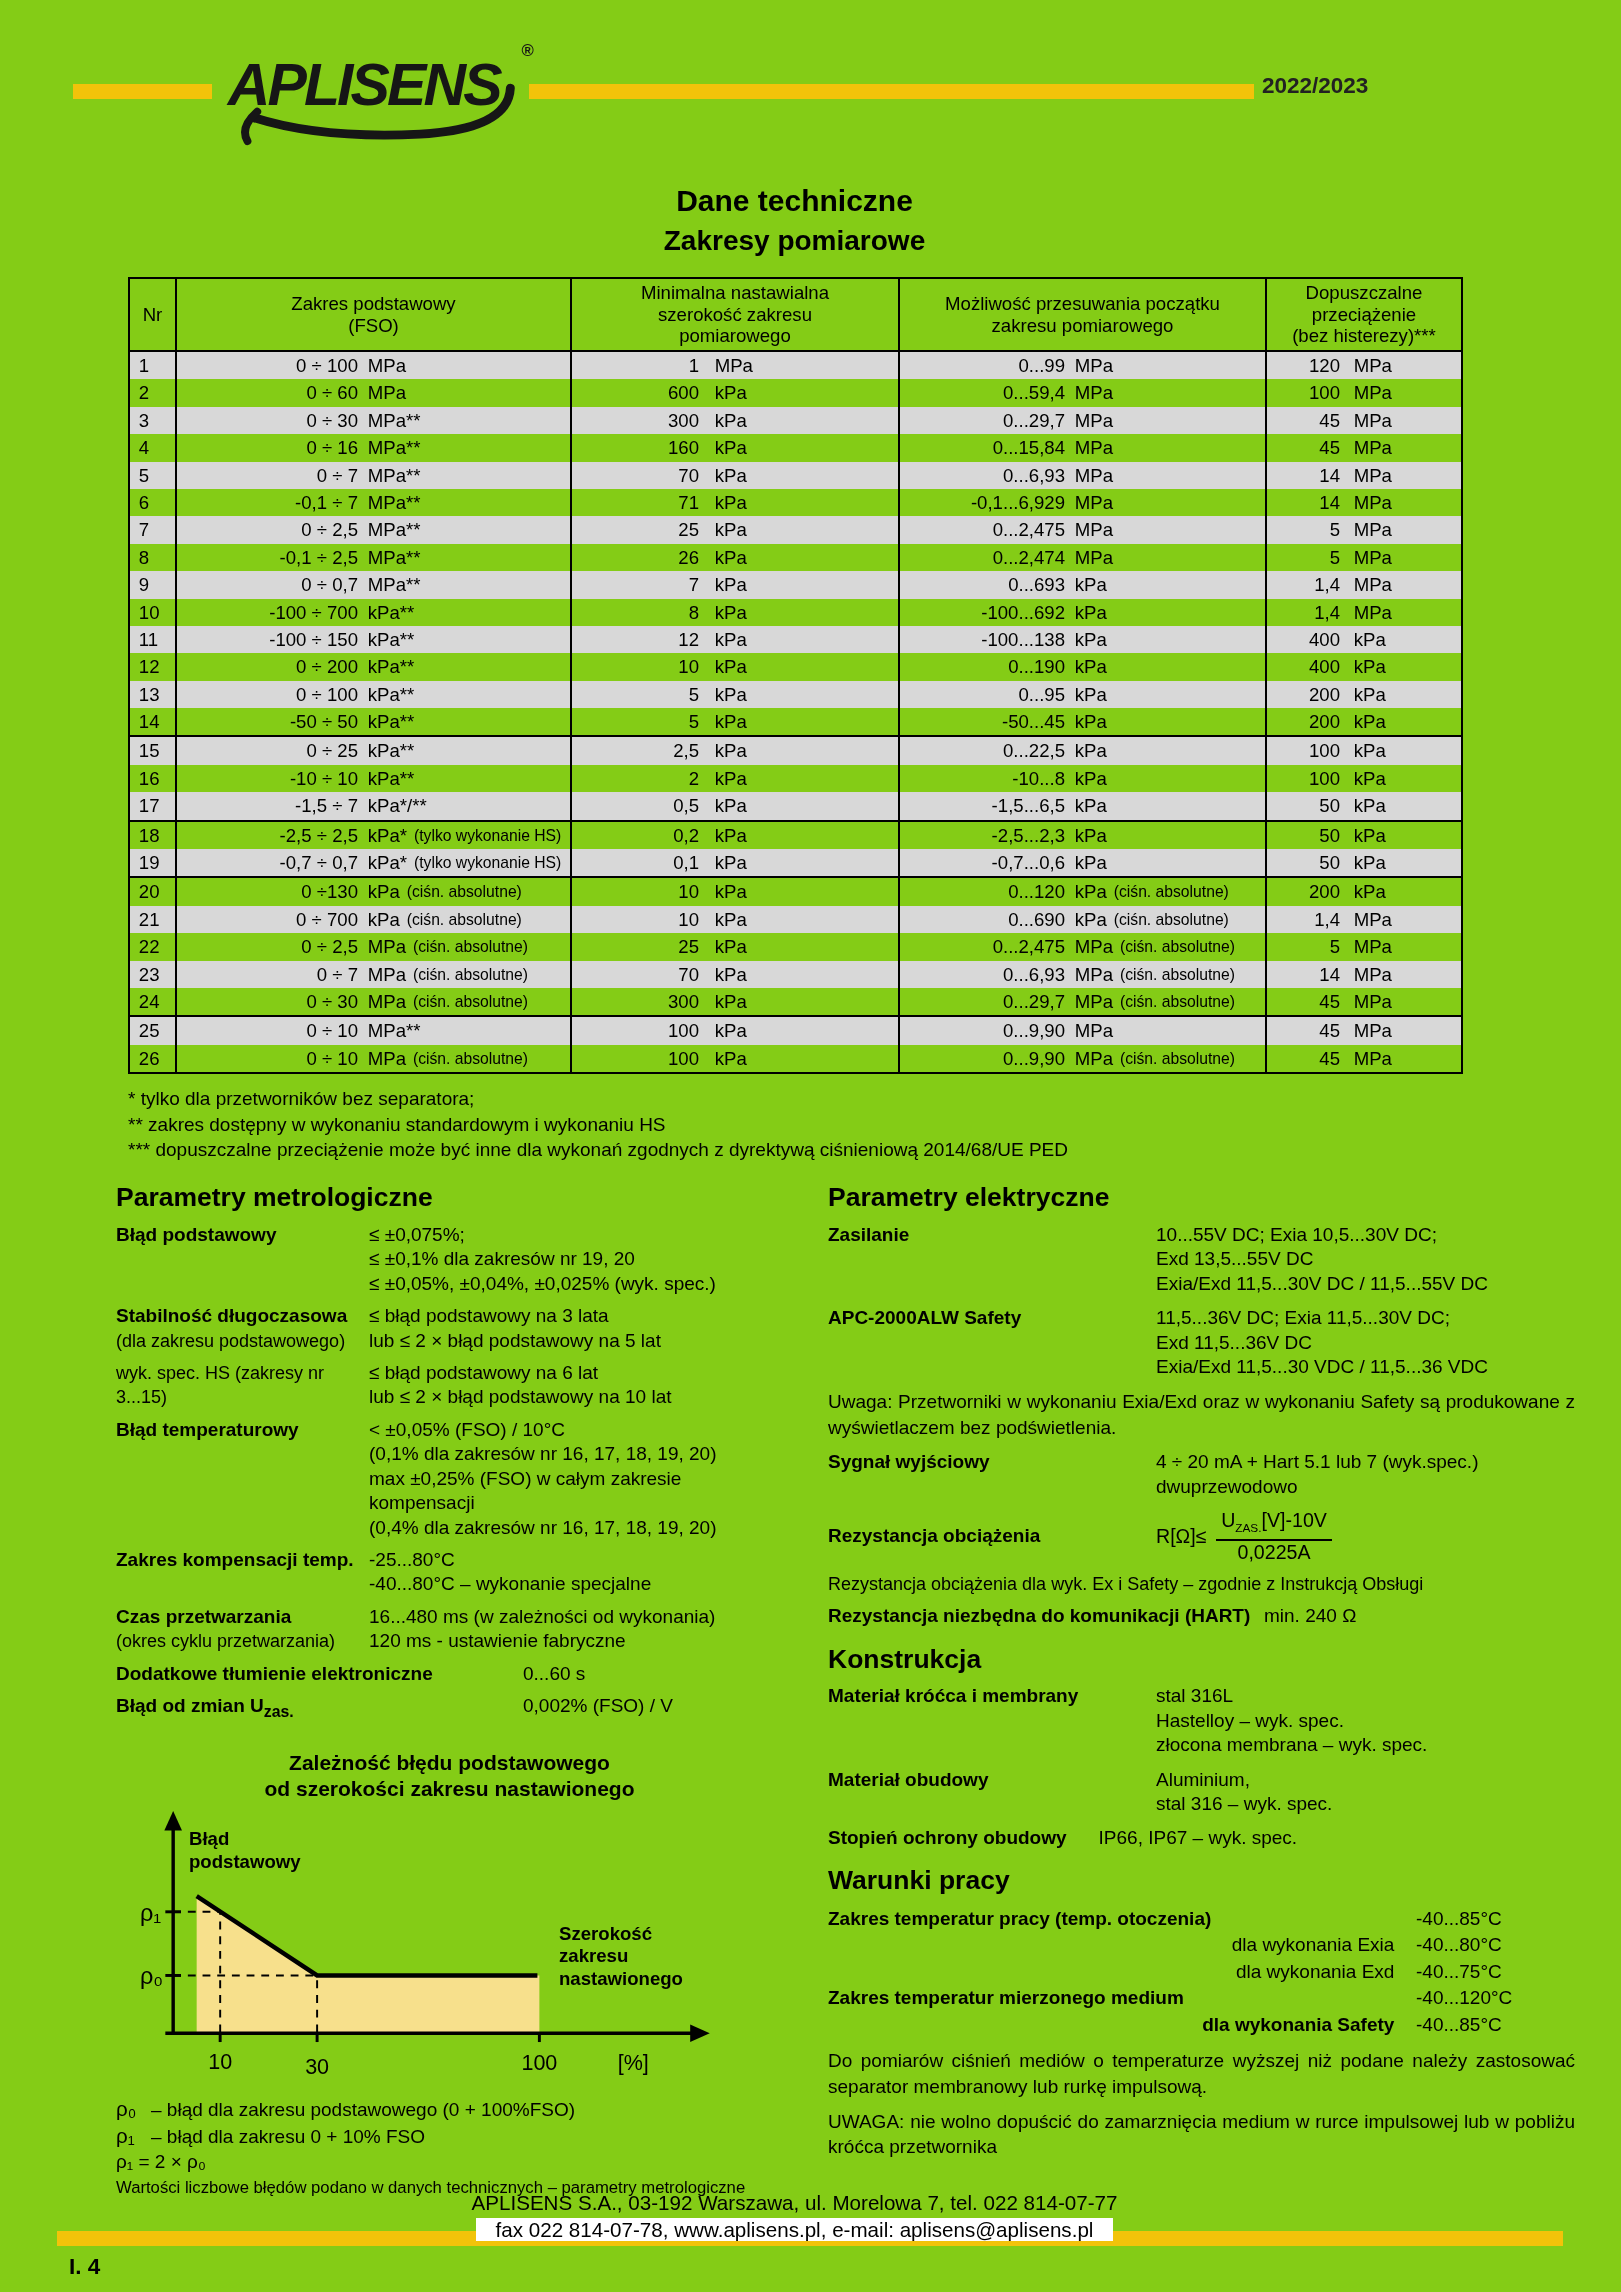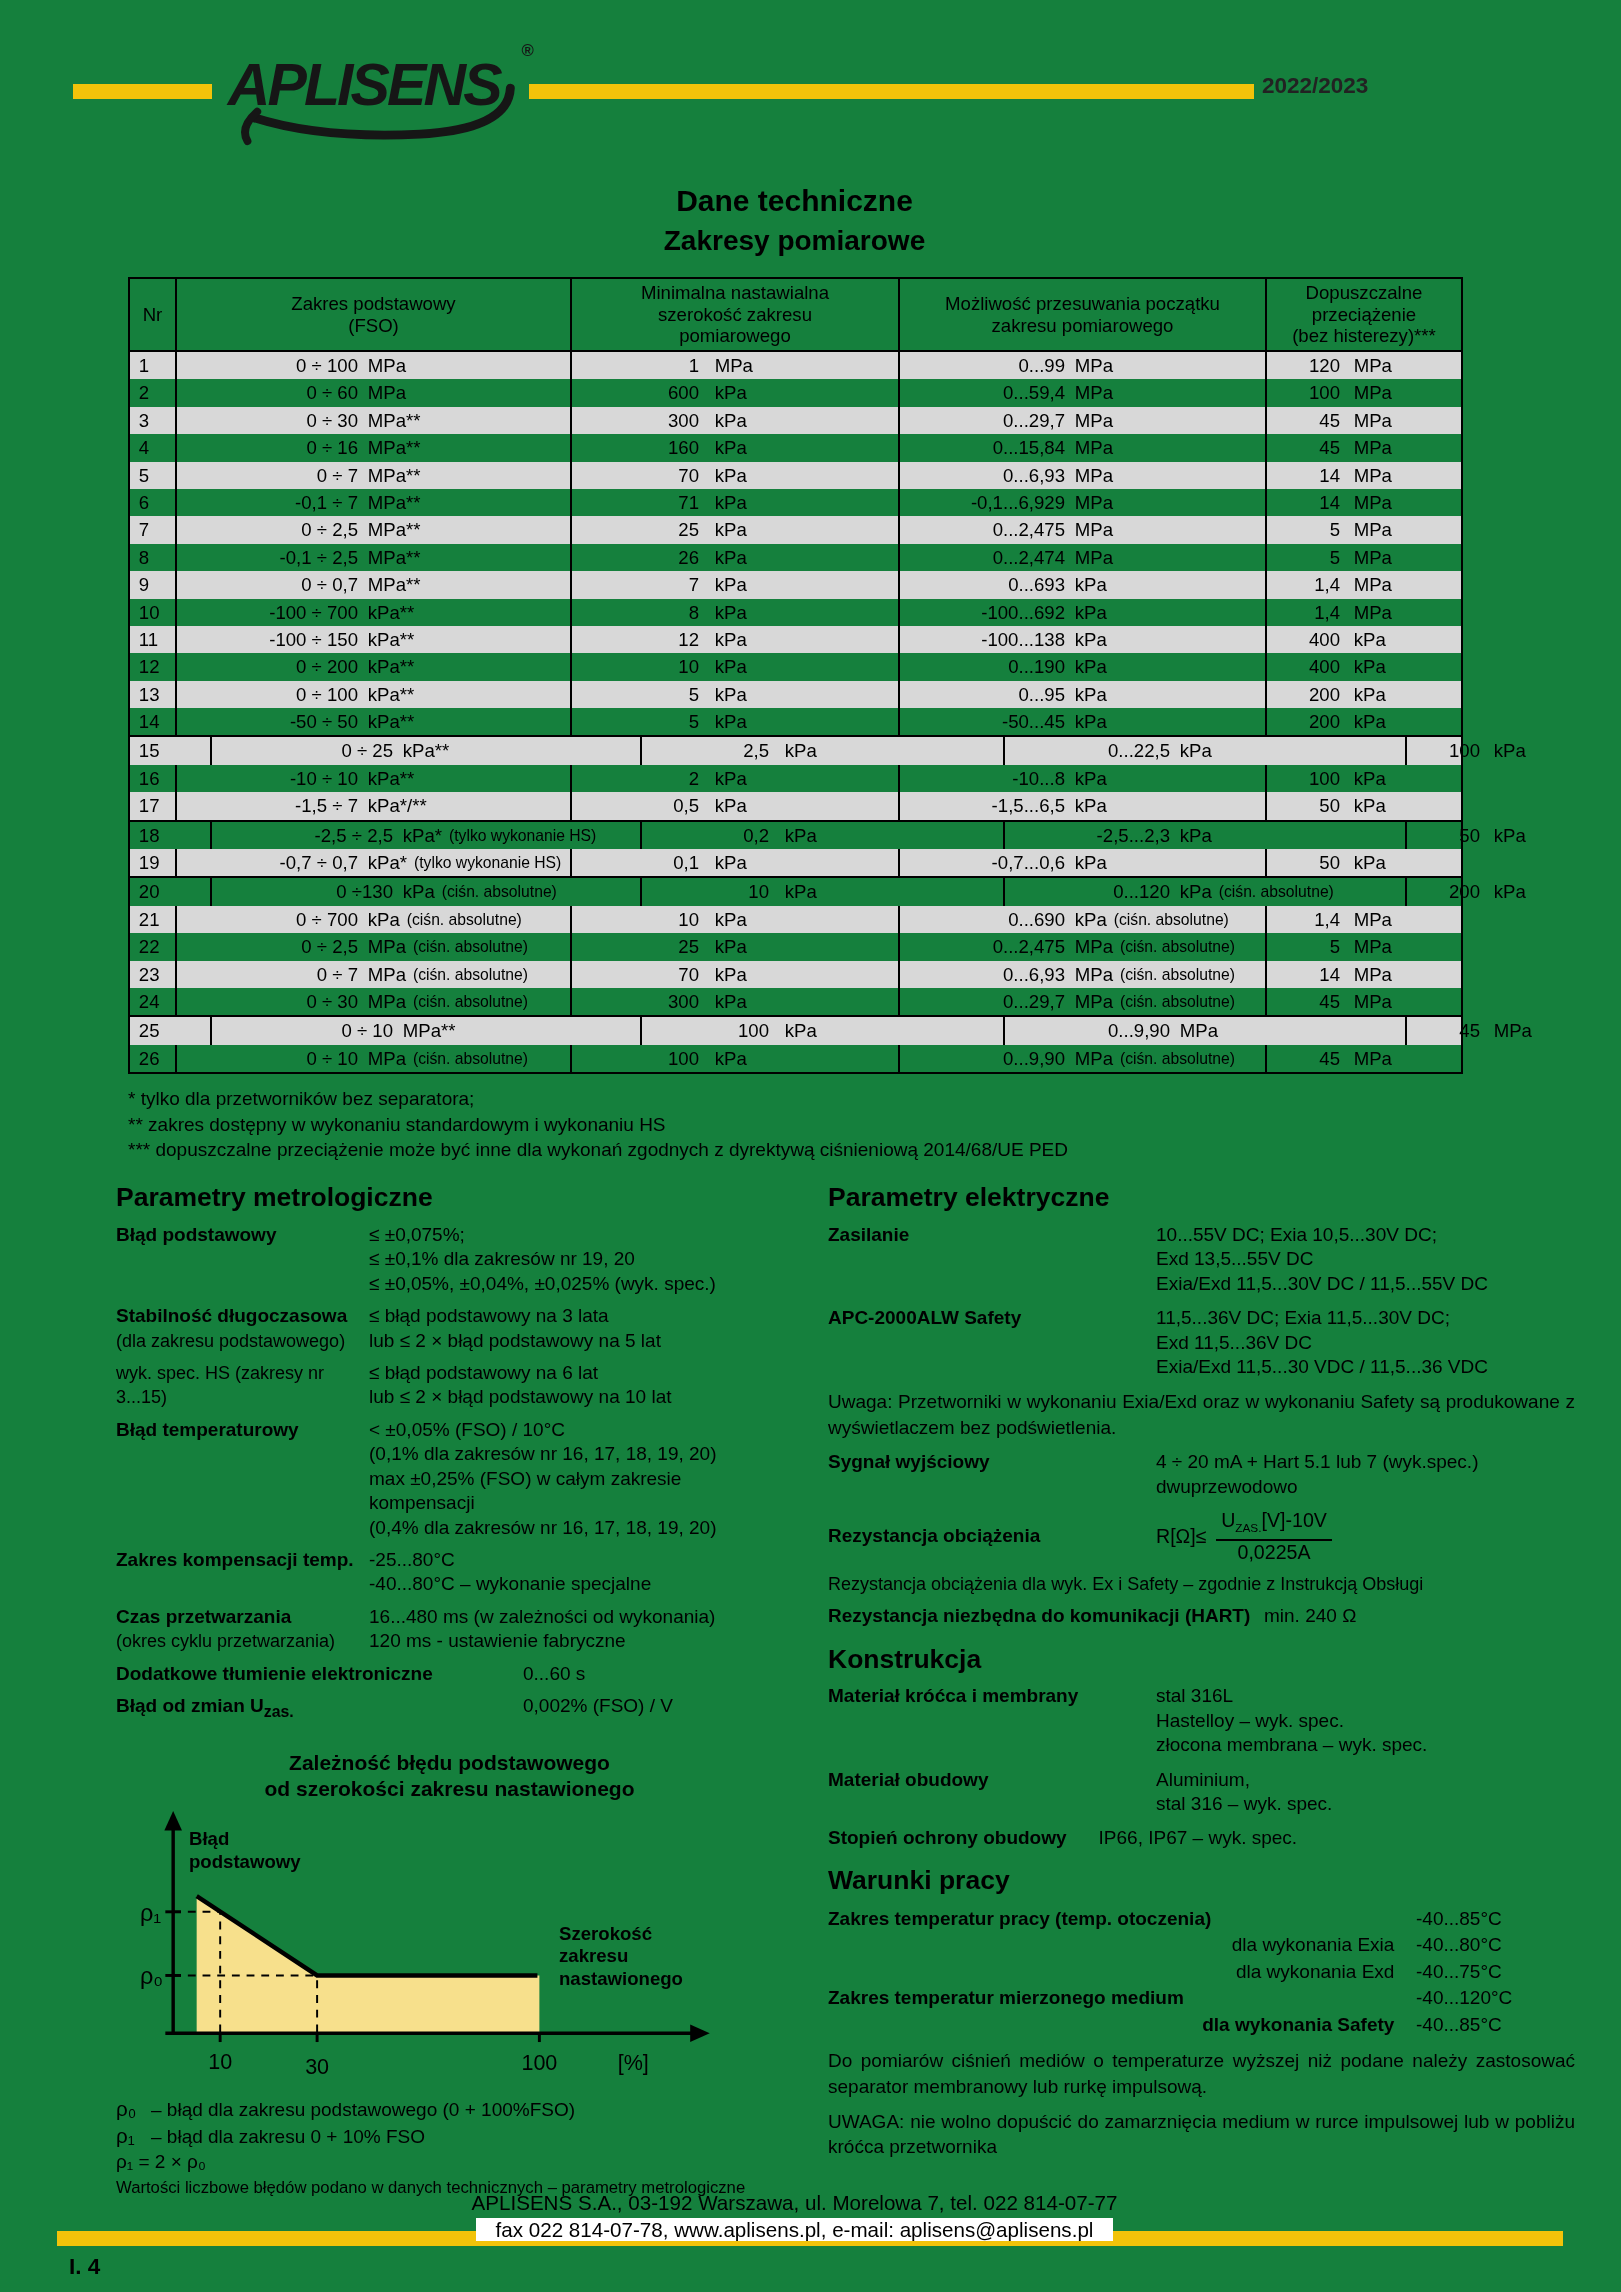--- a/index.html
+++ b/index.html
@@ -1,16 +1,16 @@
 <!DOCTYPE html>
 <html lang="pl"><head>
 <meta charset="utf-8">
 <style>
   html,body{margin:0;padding:0;background:#888;}
-  .page{position:relative;width:1621px;height:2293px;background:#15803d;margin:0 auto;
+  .page{position:relative;width:1621px;height:2293px;background:#84cc16;margin:0 auto;
         font-family:"Liberation Sans",sans-serif;color:#000;overflow:hidden;}
 
   
   .bar{position:absolute;height:14.7px;background:#F2C30A;}
   .bar-left{left:73px;top:84px;width:139px;}
   .bar-right{left:529px;top:84px;width:725px;}
   .logo{position:absolute;left:218px;top:33px;width:312px;height:118px;}
   .logo-text{position:absolute;left:9.8px;top:17.6px;font-style:italic;font-weight:bold;
              font-size:59px;letter-spacing:-2.9px;color:#161616;white-space:nowrap;}
   .logo-reg{position:absolute;right:-3.9px;top:7.8px;font-size:16.7px;font-weight:bold;color:#161616;}
@@ -24,21 +24,21 @@
           font-size:28px;font-weight:bold;}
 
   
   .ztable{position:absolute;left:128px;top:277px;width:1331px;border:2.9px solid #000;}
   .thead{display:grid;grid-template-columns:45px 395px 328px 367px 196px;border-bottom:2.9px solid #000;}
   .th{display:flex;align-items:center;justify-content:center;text-align:center;
       white-space:pre-line;font-size:18.6px;line-height:21.6px;height:71px;}
   .thead .th + .th{border-left:2px solid #000;}
   .trow{display:grid;grid-template-columns:45px 395px 328px 367px 196px;height:27.4px;}
   .trow.alt{background:#D8D8D8;}
-  .trow.sep{border-top:2.9px solid #000;gap:35px;}
+  .trow.sep{border-top:2.9px solid #000;}
   .tc{height:27.4px;line-height:27.4px;font-size:18.6px;white-space:nowrap;}
   .trow .tc + .tc{border-left:2px solid #000;}
   .c1{padding-left:8.8px;}
   .tc.flex{display:flex;}
   .c2 .num{display:inline-block;width:181px;text-align:right;}
   .c3 .num{display:inline-block;width:127px;text-align:right;}
   .c4 .num{display:inline-block;width:165px;text-align:right;}
   .c5 .num{display:inline-block;width:73px;text-align:right;}
   .c2 .unit{margin-left:9.8px;} .c3 .unit{margin-left:15.7px;}
   .c4 .unit{margin-left:9.8px;} .c5 .unit{margin-left:13.7px;}

